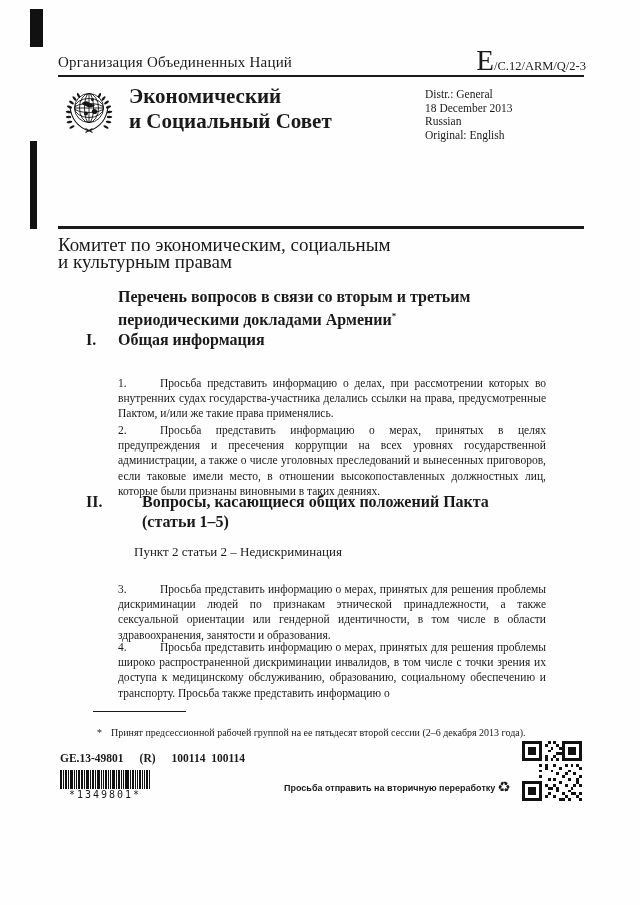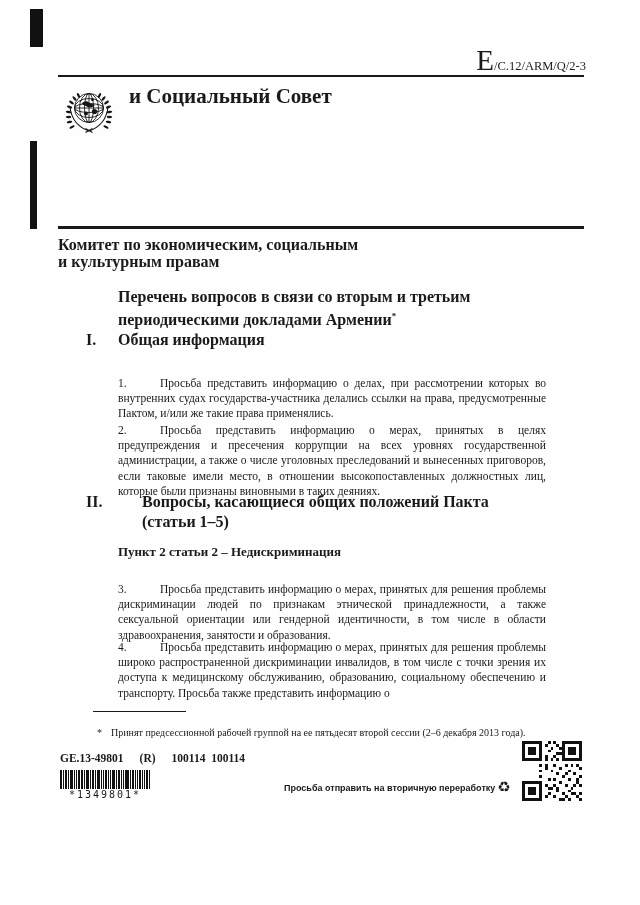--- a/index.html
+++ b/index.html
@@ -14,28 +14,28 @@
   .org-name{left:58px; top:54px; font-size:15px; letter-spacing:.2px;}
   .doc-symbol{left:420px; top:46px; width:166px; text-align:right; white-space:nowrap;}
   .sym-e{font-size:29px; line-height:29px;}
   .sym-rest{font-size:12.5px;}
   .rule{background:#1a1a1a;}
   .rule-top{left:58px; top:75px; width:526px; height:2px;}
   .rule-thick{left:58px; top:226px; width:526px; height:3px;}
   .emblem{left:59px; top:83px;}
   .council{left:129px; top:84px; font-weight:bold; font-size:21px; line-height:25px;}
   .distr{left:425px; top:88px; font-size:11.5px; line-height:13.5px;}
-  .committee{left:58px; top:236px; font-weight:bold; font-size:16px; line-height:17px;}
+  .committee{left:58px; top:236px; font-weight:normal; font-size:19px; line-height:17px;}
   .doc-title{left:118px; top:287px; font-weight:bold; font-size:16px; line-height:19.5px;}
   .doc-title sup{font-size:9px;}
   .sec-head{font-weight:bold; font-size:16px; line-height:20px; display:flex;}
   .sec1{left:86px; top:330px;}
   .sec2{left:86px; top:492px; width:470px;gap:24px;}
   .sec-num{width:32px; flex:none; display:inline-block;}
-  .subhead{left:118px; top:544px; font-weight:bold; font-size:13px;}
+  .subhead{left:134px; top:544px; font-weight:normal; font-size:13px;}
   .para{width:428px; font-size:11.5px; line-height:15.4px; text-align:justify;}
   .p1{left:118px; top:364px;}
   .p2{left:118px; top:411px;}
   .p3{left:118px; top:570px;}
   .p4{left:118px; top:628px;}
   .pnum{display:inline-block; width:42px;}
   .fn-rule{left:93px; top:711px; width:93px; height:1px; background:#1a1a1a;}
   .footnote{left:97px; top:716px; width:452px; font-size:10px; line-height:13.5px; text-align:justify;}
   .fn-marker{display:inline-block; width:14px; text-align:left;}
   .ge-line{left:60px; top:752px; font-size:11.5px; white-space:pre;font-weight:bold;}
@@ -49,20 +49,21 @@
   .qr{left:522px; top:741px;}
 </style>
 </head>
 <body>
 
 <div class="page">
 
   <div class="abs reg-top"></div>
   <div class="abs reg-side"></div>
 
+  <div class="abs org-name">Организация Объединенных Наций</div>
 
   <div class="abs doc-symbol"><span class="sym-e">E</span><span class="sym-rest">/C.12/ARM/Q/2-3</span></div>
 
   <div class="abs rule rule-top"></div>
 
   <svg class="abs emblem" width="60" height="60" viewBox="0 0 60 60">
     <g stroke="#161616" fill="none" stroke-width="0.9">
       <circle cx="30" cy="25" r="14.5"></circle>
       <ellipse cx="30" cy="25" rx="14.5" ry="9.5"></ellipse>
       <ellipse cx="30" cy="25" rx="14.5" ry="4.5"></ellipse>
@@ -97,23 +98,30 @@
       <ellipse cx="50.5" cy="34" rx="2.8" ry="1.2" transform="rotate(2 50.5 34)"></ellipse>
       <ellipse cx="50.5" cy="29" rx="2.8" ry="1.2" transform="rotate(-8 50.5 29)"></ellipse>
       <ellipse cx="49.5" cy="24" rx="2.8" ry="1.2" transform="rotate(-20 49.5 24)"></ellipse>
       <ellipse cx="47.5" cy="19.5" rx="2.8" ry="1.2" transform="rotate(-35 47.5 19.5)"></ellipse>
       <ellipse cx="44.5" cy="15.5" rx="2.8" ry="1.2" transform="rotate(-50 44.5 15.5)"></ellipse>
       <ellipse cx="40.5" cy="12.5" rx="2.8" ry="1.2" transform="rotate(-65 40.5 12.5)"></ellipse>
     </g>
   </svg>
 
   <div class="abs council">
+    <div>Экономический</div>
     <div>и Социальный Совет</div>
   </div>
 
+  <div class="abs distr">
+    <div>Distr.: General</div>
+    <div>18 December 2013</div>
+    <div>Russian</div>
+    <div>Original: English</div>
+  </div>
 
   <div class="abs rule rule-thick"></div>
 
   <div class="abs committee">
     <div>Комитет по экономическим, социальным</div>
     <div>и культурным правам</div>
   </div>
 
   <div class="abs doc-title">
     <div>Перечень вопросов в связи со вторым и третьим</div>

